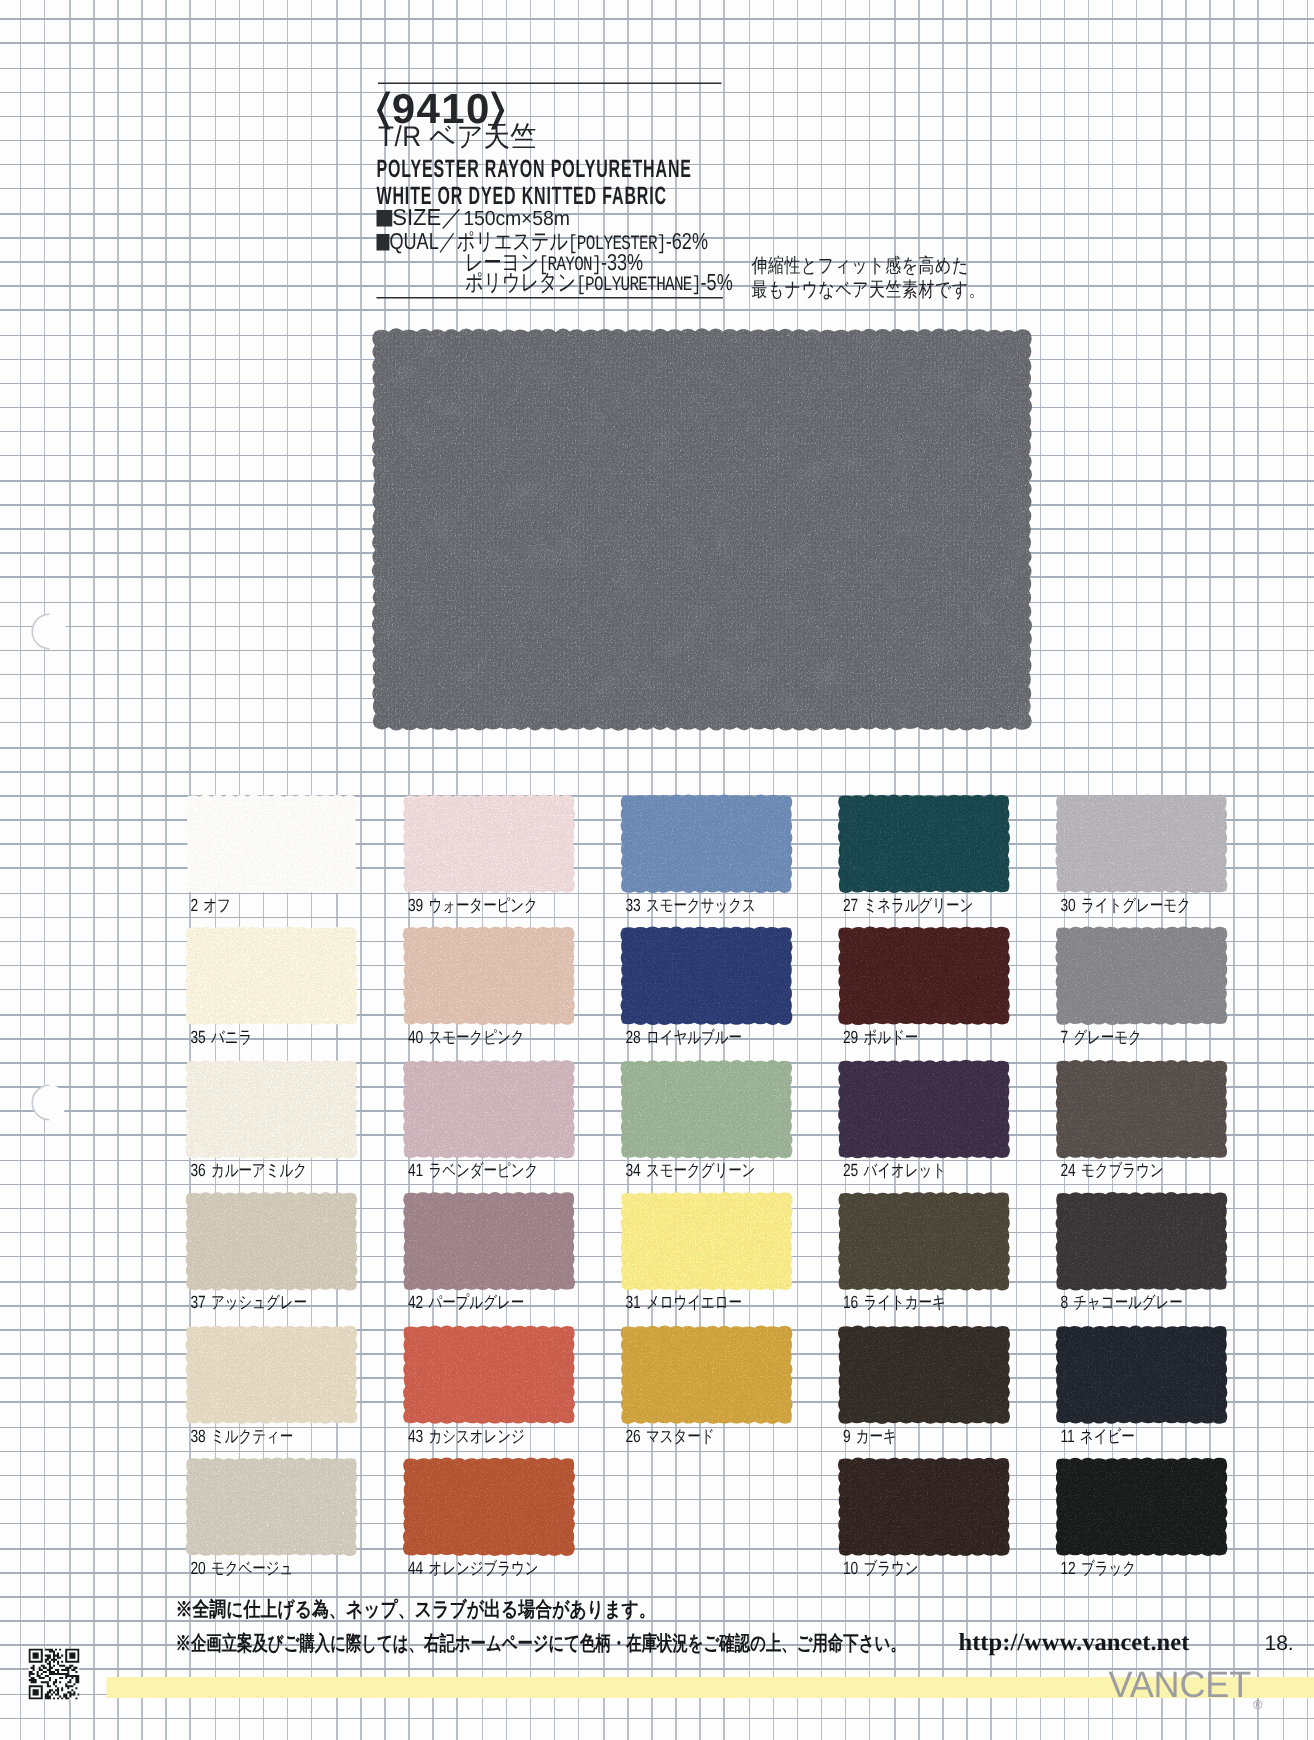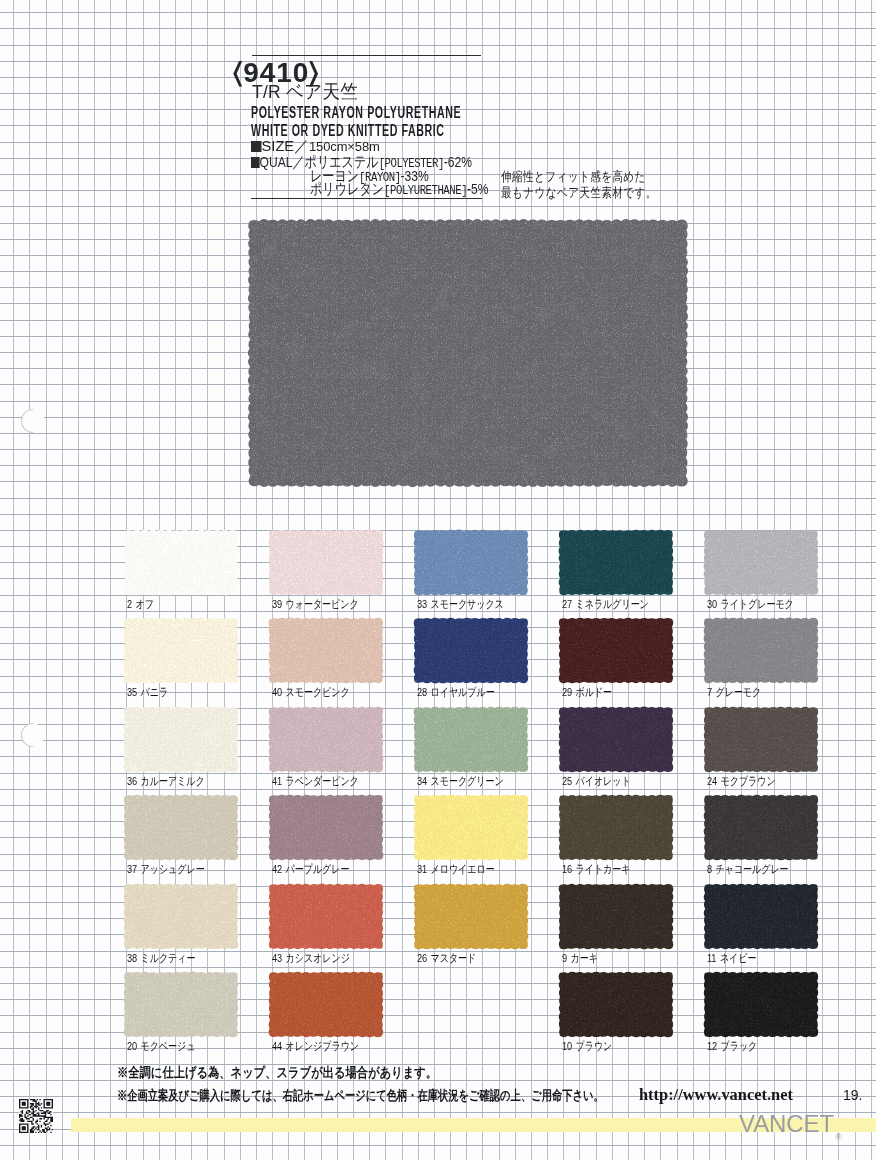--- a/index.html
+++ b/index.html
@@ -10,21 +10,21 @@
     -webkit-font-smoothing:antialiased;
   }
   #page{position:absolute;inset:0;width:876px;height:1160px;overflow:hidden;}
   
   #grid{position:absolute;inset:0;}
   #grid svg{display:block;}
   .rule{position:absolute;left:252px;height:0;border-top:2px solid #2b2d31;width:229px;}
   #rule-top{top:55px;width:229px;border-top-width:1.8px;}
   #rule-bottom{top:198px;border-top-width:1.3px;width:231px;left:251px;}
 
-  #article-no{position:absolute;left:233px;top:59px;
+  #article-no{position:absolute;left:251px;top:59px;
     font-family:"Liberation Sans",sans-serif;font-weight:bold;font-size:28px;
     letter-spacing:0.9px;color:#24262a;line-height:1;
     transform:scaleX(1.0);transform-origin:left top;white-space:nowrap;}
   #product-name{position:absolute;left:252px;top:82px;
     font-size:19px;color:#24262a;line-height:1;letter-spacing:0.3px;
     transform:scaleX(0.92);transform-origin:left top;white-space:nowrap;}
   .comp-line{position:absolute;left:251px;
     font-family:"Liberation Sans",sans-serif;font-weight:bold;
     font-size:16.8px;color:#1e2024;line-height:1;white-space:nowrap;
     transform:scaleX(0.635);transform-origin:left top;letter-spacing:0.9px;}
@@ -1398,21 +1398,21 @@
           </svg>
         </div>
         <div class="sw-label"><span class="no">12</span><span>ブラック</span></div>
       </div>
     </div>
 
   <div id="footer">
     <div id="note1">※全調に仕上げる為、ネップ、スラブが出る場合があります。</div>
     <div id="note2">※企画立案及びご購入に際しては、右記ホームページにて色柄・在庫状況をご確認の上、ご用命下さい。</div>
     <div id="site-url">http://www.vancet.net</div>
-    <div id="page-no">19.</div>
+    <div id="page-no">18.</div>
     <div id="qr-code">
         <svg width="34" height="34" viewBox="0 0 34 34" style="display:block">
           <rect width="34" height="34" fill="#ffffff" fill-opacity="0.85"></rect>
           <path d="M0.00 0.00h1.36v1.36h-1.36zM1.36 0.00h1.36v1.36h-1.36zM2.72 0.00h1.36v1.36h-1.36zM4.08 0.00h1.36v1.36h-1.36zM5.44 0.00h1.36v1.36h-1.36zM6.80 0.00h1.36v1.36h-1.36zM8.16 0.00h1.36v1.36h-1.36zM10.88 0.00h1.36v1.36h-1.36zM12.24 0.00h1.36v1.36h-1.36zM13.60 0.00h1.36v1.36h-1.36zM14.96 0.00h1.36v1.36h-1.36zM17.68 0.00h1.36v1.36h-1.36zM20.40 0.00h1.36v1.36h-1.36zM24.48 0.00h1.36v1.36h-1.36zM25.84 0.00h1.36v1.36h-1.36zM27.20 0.00h1.36v1.36h-1.36zM28.56 0.00h1.36v1.36h-1.36zM29.92 0.00h1.36v1.36h-1.36zM31.28 0.00h1.36v1.36h-1.36zM32.64 0.00h1.36v1.36h-1.36zM0.00 1.36h1.36v1.36h-1.36zM8.16 1.36h1.36v1.36h-1.36zM13.60 1.36h1.36v1.36h-1.36zM14.96 1.36h1.36v1.36h-1.36zM16.32 1.36h1.36v1.36h-1.36zM24.48 1.36h1.36v1.36h-1.36zM32.64 1.36h1.36v1.36h-1.36zM0.00 2.72h1.36v1.36h-1.36zM2.72 2.72h1.36v1.36h-1.36zM4.08 2.72h1.36v1.36h-1.36zM5.44 2.72h1.36v1.36h-1.36zM8.16 2.72h1.36v1.36h-1.36zM16.32 2.72h1.36v1.36h-1.36zM19.04 2.72h1.36v1.36h-1.36zM24.48 2.72h1.36v1.36h-1.36zM27.20 2.72h1.36v1.36h-1.36zM28.56 2.72h1.36v1.36h-1.36zM29.92 2.72h1.36v1.36h-1.36zM32.64 2.72h1.36v1.36h-1.36zM0.00 4.08h1.36v1.36h-1.36zM2.72 4.08h1.36v1.36h-1.36zM4.08 4.08h1.36v1.36h-1.36zM5.44 4.08h1.36v1.36h-1.36zM8.16 4.08h1.36v1.36h-1.36zM10.88 4.08h1.36v1.36h-1.36zM12.24 4.08h1.36v1.36h-1.36zM13.60 4.08h1.36v1.36h-1.36zM16.32 4.08h1.36v1.36h-1.36zM17.68 4.08h1.36v1.36h-1.36zM19.04 4.08h1.36v1.36h-1.36zM21.76 4.08h1.36v1.36h-1.36zM24.48 4.08h1.36v1.36h-1.36zM27.20 4.08h1.36v1.36h-1.36zM28.56 4.08h1.36v1.36h-1.36zM29.92 4.08h1.36v1.36h-1.36zM32.64 4.08h1.36v1.36h-1.36zM0.00 5.44h1.36v1.36h-1.36zM2.72 5.44h1.36v1.36h-1.36zM4.08 5.44h1.36v1.36h-1.36zM5.44 5.44h1.36v1.36h-1.36zM8.16 5.44h1.36v1.36h-1.36zM12.24 5.44h1.36v1.36h-1.36zM13.60 5.44h1.36v1.36h-1.36zM16.32 5.44h1.36v1.36h-1.36zM19.04 5.44h1.36v1.36h-1.36zM20.40 5.44h1.36v1.36h-1.36zM24.48 5.44h1.36v1.36h-1.36zM27.20 5.44h1.36v1.36h-1.36zM28.56 5.44h1.36v1.36h-1.36zM29.92 5.44h1.36v1.36h-1.36zM32.64 5.44h1.36v1.36h-1.36zM0.00 6.80h1.36v1.36h-1.36zM8.16 6.80h1.36v1.36h-1.36zM10.88 6.80h1.36v1.36h-1.36zM12.24 6.80h1.36v1.36h-1.36zM14.96 6.80h1.36v1.36h-1.36zM16.32 6.80h1.36v1.36h-1.36zM17.68 6.80h1.36v1.36h-1.36zM24.48 6.80h1.36v1.36h-1.36zM32.64 6.80h1.36v1.36h-1.36zM0.00 8.16h1.36v1.36h-1.36zM1.36 8.16h1.36v1.36h-1.36zM2.72 8.16h1.36v1.36h-1.36zM4.08 8.16h1.36v1.36h-1.36zM5.44 8.16h1.36v1.36h-1.36zM6.80 8.16h1.36v1.36h-1.36zM8.16 8.16h1.36v1.36h-1.36zM10.88 8.16h1.36v1.36h-1.36zM13.60 8.16h1.36v1.36h-1.36zM16.32 8.16h1.36v1.36h-1.36zM19.04 8.16h1.36v1.36h-1.36zM21.76 8.16h1.36v1.36h-1.36zM24.48 8.16h1.36v1.36h-1.36zM25.84 8.16h1.36v1.36h-1.36zM27.20 8.16h1.36v1.36h-1.36zM28.56 8.16h1.36v1.36h-1.36zM29.92 8.16h1.36v1.36h-1.36zM31.28 8.16h1.36v1.36h-1.36zM32.64 8.16h1.36v1.36h-1.36zM12.24 9.52h1.36v1.36h-1.36zM13.60 9.52h1.36v1.36h-1.36zM19.04 9.52h1.36v1.36h-1.36zM2.72 10.88h1.36v1.36h-1.36zM8.16 10.88h1.36v1.36h-1.36zM9.52 10.88h1.36v1.36h-1.36zM13.60 10.88h1.36v1.36h-1.36zM16.32 10.88h1.36v1.36h-1.36zM20.40 10.88h1.36v1.36h-1.36zM21.76 10.88h1.36v1.36h-1.36zM23.12 10.88h1.36v1.36h-1.36zM27.20 10.88h1.36v1.36h-1.36zM28.56 10.88h1.36v1.36h-1.36zM1.36 12.24h1.36v1.36h-1.36zM2.72 12.24h1.36v1.36h-1.36zM6.80 12.24h1.36v1.36h-1.36zM9.52 12.24h1.36v1.36h-1.36zM10.88 12.24h1.36v1.36h-1.36zM13.60 12.24h1.36v1.36h-1.36zM14.96 12.24h1.36v1.36h-1.36zM24.48 12.24h1.36v1.36h-1.36zM25.84 12.24h1.36v1.36h-1.36zM27.20 12.24h1.36v1.36h-1.36zM29.92 12.24h1.36v1.36h-1.36zM31.28 12.24h1.36v1.36h-1.36zM2.72 13.60h1.36v1.36h-1.36zM6.80 13.60h1.36v1.36h-1.36zM8.16 13.60h1.36v1.36h-1.36zM12.24 13.60h1.36v1.36h-1.36zM13.60 13.60h1.36v1.36h-1.36zM17.68 13.60h1.36v1.36h-1.36zM19.04 13.60h1.36v1.36h-1.36zM21.76 13.60h1.36v1.36h-1.36zM23.12 13.60h1.36v1.36h-1.36zM24.48 13.60h1.36v1.36h-1.36zM25.84 13.60h1.36v1.36h-1.36zM28.56 13.60h1.36v1.36h-1.36zM29.92 13.60h1.36v1.36h-1.36zM0.00 14.96h1.36v1.36h-1.36zM1.36 14.96h1.36v1.36h-1.36zM5.44 14.96h1.36v1.36h-1.36zM9.52 14.96h1.36v1.36h-1.36zM10.88 14.96h1.36v1.36h-1.36zM13.60 14.96h1.36v1.36h-1.36zM14.96 14.96h1.36v1.36h-1.36zM16.32 14.96h1.36v1.36h-1.36zM19.04 14.96h1.36v1.36h-1.36zM25.84 14.96h1.36v1.36h-1.36zM31.28 14.96h1.36v1.36h-1.36zM0.00 16.32h1.36v1.36h-1.36zM1.36 16.32h1.36v1.36h-1.36zM2.72 16.32h1.36v1.36h-1.36zM5.44 16.32h1.36v1.36h-1.36zM8.16 16.32h1.36v1.36h-1.36zM13.60 16.32h1.36v1.36h-1.36zM14.96 16.32h1.36v1.36h-1.36zM16.32 16.32h1.36v1.36h-1.36zM17.68 16.32h1.36v1.36h-1.36zM19.04 16.32h1.36v1.36h-1.36zM20.40 16.32h1.36v1.36h-1.36zM21.76 16.32h1.36v1.36h-1.36zM23.12 16.32h1.36v1.36h-1.36zM24.48 16.32h1.36v1.36h-1.36zM25.84 16.32h1.36v1.36h-1.36zM0.00 17.68h1.36v1.36h-1.36zM5.44 17.68h1.36v1.36h-1.36zM6.80 17.68h1.36v1.36h-1.36zM10.88 17.68h1.36v1.36h-1.36zM12.24 17.68h1.36v1.36h-1.36zM24.48 17.68h1.36v1.36h-1.36zM25.84 17.68h1.36v1.36h-1.36zM27.20 17.68h1.36v1.36h-1.36zM28.56 17.68h1.36v1.36h-1.36zM29.92 17.68h1.36v1.36h-1.36zM31.28 17.68h1.36v1.36h-1.36zM32.64 17.68h1.36v1.36h-1.36zM1.36 19.04h1.36v1.36h-1.36zM2.72 19.04h1.36v1.36h-1.36zM6.80 19.04h1.36v1.36h-1.36zM8.16 19.04h1.36v1.36h-1.36zM9.52 19.04h1.36v1.36h-1.36zM13.60 19.04h1.36v1.36h-1.36zM20.40 19.04h1.36v1.36h-1.36zM21.76 19.04h1.36v1.36h-1.36zM24.48 19.04h1.36v1.36h-1.36zM28.56 19.04h1.36v1.36h-1.36zM31.28 19.04h1.36v1.36h-1.36zM32.64 19.04h1.36v1.36h-1.36zM0.00 20.40h1.36v1.36h-1.36zM1.36 20.40h1.36v1.36h-1.36zM2.72 20.40h1.36v1.36h-1.36zM4.08 20.40h1.36v1.36h-1.36zM13.60 20.40h1.36v1.36h-1.36zM17.68 20.40h1.36v1.36h-1.36zM27.20 20.40h1.36v1.36h-1.36zM31.28 20.40h1.36v1.36h-1.36zM32.64 20.40h1.36v1.36h-1.36zM1.36 21.76h1.36v1.36h-1.36zM2.72 21.76h1.36v1.36h-1.36zM4.08 21.76h1.36v1.36h-1.36zM8.16 21.76h1.36v1.36h-1.36zM9.52 21.76h1.36v1.36h-1.36zM10.88 21.76h1.36v1.36h-1.36zM12.24 21.76h1.36v1.36h-1.36zM16.32 21.76h1.36v1.36h-1.36zM17.68 21.76h1.36v1.36h-1.36zM20.40 21.76h1.36v1.36h-1.36zM25.84 21.76h1.36v1.36h-1.36zM27.20 21.76h1.36v1.36h-1.36zM31.28 21.76h1.36v1.36h-1.36zM32.64 21.76h1.36v1.36h-1.36zM12.24 23.12h1.36v1.36h-1.36zM16.32 23.12h1.36v1.36h-1.36zM24.48 23.12h1.36v1.36h-1.36zM29.92 23.12h1.36v1.36h-1.36zM0.00 24.48h1.36v1.36h-1.36zM1.36 24.48h1.36v1.36h-1.36zM2.72 24.48h1.36v1.36h-1.36zM4.08 24.48h1.36v1.36h-1.36zM5.44 24.48h1.36v1.36h-1.36zM6.80 24.48h1.36v1.36h-1.36zM8.16 24.48h1.36v1.36h-1.36zM12.24 24.48h1.36v1.36h-1.36zM13.60 24.48h1.36v1.36h-1.36zM17.68 24.48h1.36v1.36h-1.36zM24.48 24.48h1.36v1.36h-1.36zM25.84 24.48h1.36v1.36h-1.36zM27.20 24.48h1.36v1.36h-1.36zM28.56 24.48h1.36v1.36h-1.36zM0.00 25.84h1.36v1.36h-1.36zM8.16 25.84h1.36v1.36h-1.36zM19.04 25.84h1.36v1.36h-1.36zM21.76 25.84h1.36v1.36h-1.36zM25.84 25.84h1.36v1.36h-1.36zM31.28 25.84h1.36v1.36h-1.36zM0.00 27.20h1.36v1.36h-1.36zM2.72 27.20h1.36v1.36h-1.36zM4.08 27.20h1.36v1.36h-1.36zM5.44 27.20h1.36v1.36h-1.36zM8.16 27.20h1.36v1.36h-1.36zM13.60 27.20h1.36v1.36h-1.36zM14.96 27.20h1.36v1.36h-1.36zM17.68 27.20h1.36v1.36h-1.36zM19.04 27.20h1.36v1.36h-1.36zM21.76 27.20h1.36v1.36h-1.36zM28.56 27.20h1.36v1.36h-1.36zM0.00 28.56h1.36v1.36h-1.36zM2.72 28.56h1.36v1.36h-1.36zM4.08 28.56h1.36v1.36h-1.36zM5.44 28.56h1.36v1.36h-1.36zM8.16 28.56h1.36v1.36h-1.36zM12.24 28.56h1.36v1.36h-1.36zM13.60 28.56h1.36v1.36h-1.36zM16.32 28.56h1.36v1.36h-1.36zM19.04 28.56h1.36v1.36h-1.36zM25.84 28.56h1.36v1.36h-1.36zM27.20 28.56h1.36v1.36h-1.36zM29.92 28.56h1.36v1.36h-1.36zM0.00 29.92h1.36v1.36h-1.36zM2.72 29.92h1.36v1.36h-1.36zM4.08 29.92h1.36v1.36h-1.36zM5.44 29.92h1.36v1.36h-1.36zM8.16 29.92h1.36v1.36h-1.36zM10.88 29.92h1.36v1.36h-1.36zM12.24 29.92h1.36v1.36h-1.36zM14.96 29.92h1.36v1.36h-1.36zM17.68 29.92h1.36v1.36h-1.36zM19.04 29.92h1.36v1.36h-1.36zM23.12 29.92h1.36v1.36h-1.36zM24.48 29.92h1.36v1.36h-1.36zM27.20 29.92h1.36v1.36h-1.36zM28.56 29.92h1.36v1.36h-1.36zM29.92 29.92h1.36v1.36h-1.36zM32.64 29.92h1.36v1.36h-1.36zM0.00 31.28h1.36v1.36h-1.36zM8.16 31.28h1.36v1.36h-1.36zM10.88 31.28h1.36v1.36h-1.36zM12.24 31.28h1.36v1.36h-1.36zM13.60 31.28h1.36v1.36h-1.36zM20.40 31.28h1.36v1.36h-1.36zM23.12 31.28h1.36v1.36h-1.36zM24.48 31.28h1.36v1.36h-1.36zM27.20 31.28h1.36v1.36h-1.36zM0.00 32.64h1.36v1.36h-1.36zM1.36 32.64h1.36v1.36h-1.36zM2.72 32.64h1.36v1.36h-1.36zM4.08 32.64h1.36v1.36h-1.36zM5.44 32.64h1.36v1.36h-1.36zM6.80 32.64h1.36v1.36h-1.36zM8.16 32.64h1.36v1.36h-1.36zM10.88 32.64h1.36v1.36h-1.36zM12.24 32.64h1.36v1.36h-1.36zM13.60 32.64h1.36v1.36h-1.36zM16.32 32.64h1.36v1.36h-1.36zM19.04 32.64h1.36v1.36h-1.36zM21.76 32.64h1.36v1.36h-1.36zM24.48 32.64h1.36v1.36h-1.36zM25.84 32.64h1.36v1.36h-1.36zM31.28 32.64h1.36v1.36h-1.36z" fill="#16181c"></path>
         </svg>
       </div>
     <div id="yellow-band" style="background-color: rgb(251, 244, 174);"></div>
     <div id="brand-logo"><span>VANCET</span><sup>®</sup></div>
   </div>
 </div>

